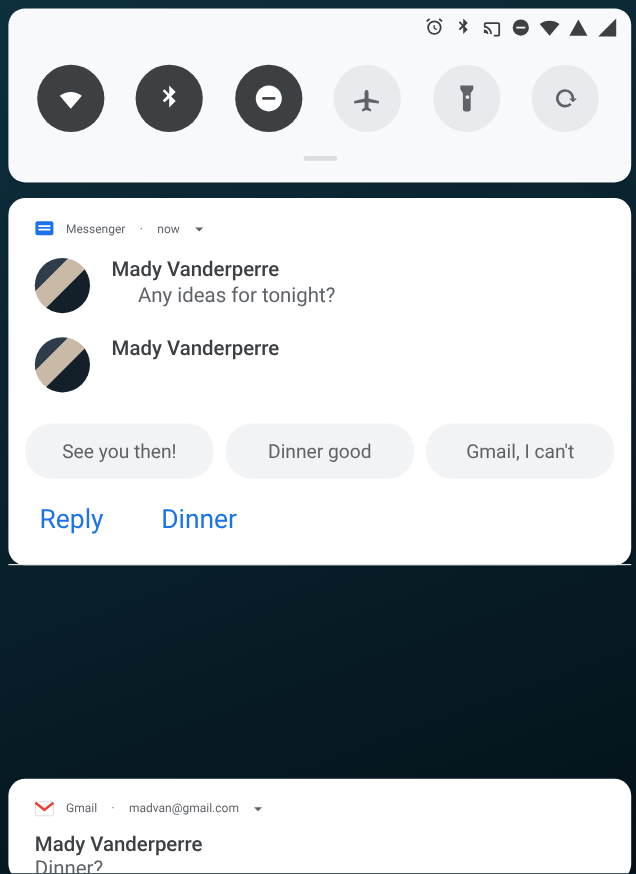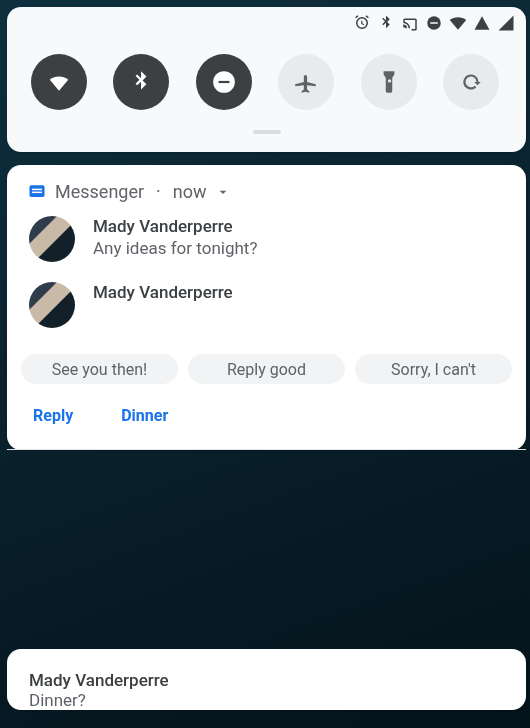--- a/index.html
+++ b/index.html
@@ -14,39 +14,39 @@
   .tile svg{width:26px;height:26px;}
   .on{background:#3c4043;color:#fff;}
   .off{background:#e9eaed;color:#5f6368;}
   .handle{width:28px;height:4px;background:#dadce0;border-radius:2px;margin:20px auto 0;}
   
   
   .notif{position:absolute;left:7px;right:4px;background:#fff;border-radius:14px;box-shadow:0 1px 2px rgba(0,0,0,0.15);color:#3c4043;}
   .msg-card{top:165px;padding:16px 0 0 0;}
   .gmail-card{top:649px;padding:15px 0 0 0;}
   
-  .hdr{display:flex;align-items:center;gap:8px;padding:0 20px 4px 20px;font-size:18px;color:#5f6368;}
+  .hdr{display:flex;align-items:center;gap:8px;padding:0 20px 4px 20px;font-size:10px;color:#5f6368;}
   .hdr .app-ico{width:20px;height:20px;}
   .hdr .dot::before{content:"·";margin:0 4px;}
   .hdr svg.chev{width:16px;height:16px;}
   
   .conv{padding:10px 22px 0 22px;}
   .msg{display:flex;align-items:flex-start;gap:18px;margin-bottom:20px;}
   .av{width:46px;height:46px;border-radius:50%;flex:0 0 46px;}
   .av1{background:linear-gradient(135deg,#2f3d4a 30%,#c9b9a7 31%,#c9b9a7 55%,#142029 56%);}
   .av2{background:linear-gradient(180deg,#d7e2cf 45%,#5e7c8a 46%);}
   .msg-body{padding-top:0;}
   .sender{font-weight:500;font-size:17px;color:#3c4043;}
-  .text{font-size:17px;color:#5f6368;margin-top:2px;}
+  .text{font-size:17px;color:#5f6368;margin-top:2px;margin-left:22px;}
   
   .sugs{display:flex;gap:10px;padding:6px 14px 0 14px;}
-  .sug{flex:1;background:#f1f3f4;border-radius:22px;height:30px;display:flex;align-items:center;justify-content:center;font-size:16px;color:#5f6368;cursor:pointer;}
+  .sug{flex:1;background:#f1f3f4;border-radius:22px;height:46px;display:flex;align-items:center;justify-content:center;font-size:16px;color:#5f6368;cursor:pointer;}
   
   .acts{display:flex;gap:48px;padding:22px 26px 22px 26px;}
-  .act{color:#1a73e8;font-weight:700;font-size:16px;cursor:pointer;}
+  .act{color:#1a73e8;font-weight:400;font-size:22px;cursor:pointer;}
   
   .sep{height:1px;background:#e1e3e6;margin-top:2px;}
   
   .gm-body{padding:6px 22px 0 22px;}
   .gm-sender{font-weight:500;font-size:17px;color:#3c4043;}
   .gm-sub{font-size:17px;color:#5f6368;}
   
   
   .on svg{fill:#fff;}
   .off svg{fill:#5f6368;}
@@ -159,32 +159,44 @@
       <div class="msg">
         <div class="av av1"></div>
         <div class="msg-body">
           <div class="sender">Mady Vanderperre</div>
         </div>
       </div>
     </div>
 
     <div class="sugs">
       <div class="sug">See you then!</div>
-      <div class="sug">Reply good</div>
-      <div class="sug">Sorry, I can't</div>
+      <div class="sug">Dinner good</div>
+      <div class="sug">Gmail, I can't</div>
     </div>
 
     <div class="acts">
       <span class="act">Reply</span>
       <span class="act">Dinner</span>
     </div>
 
     <div class="sep"></div>
   </div>
 
   <div class="notif gmail-card">
+    <div class="hdr">
+      <svg class="app-ico" viewBox="0 0 24 24">
+          <rect x="3" y="5" width="18" height="14" rx="1.5" fill="#fff" stroke="#dadce0"></rect>
+          <path d="M3 6l9 7 9-7" fill="none" stroke="#ea4335" stroke-width="2.5"></path>
+        </svg>
+      <span>Gmail</span>
+      <span class="dot"></span>
+      <span>madvan@gmail.com</span>
+      <svg class="chev" viewBox="0 0 24 24" fill="#5f6368">
+          <path d="M7 10l5 5 5-5z"></path>
+        </svg>
+    </div>
     <div class="gm-body">
       <div class="gm-sender">Mady Vanderperre</div>
       <div class="gm-sub">Dinner?</div>
     </div>
   </div>
 
 </div>
 
 </body></html>

